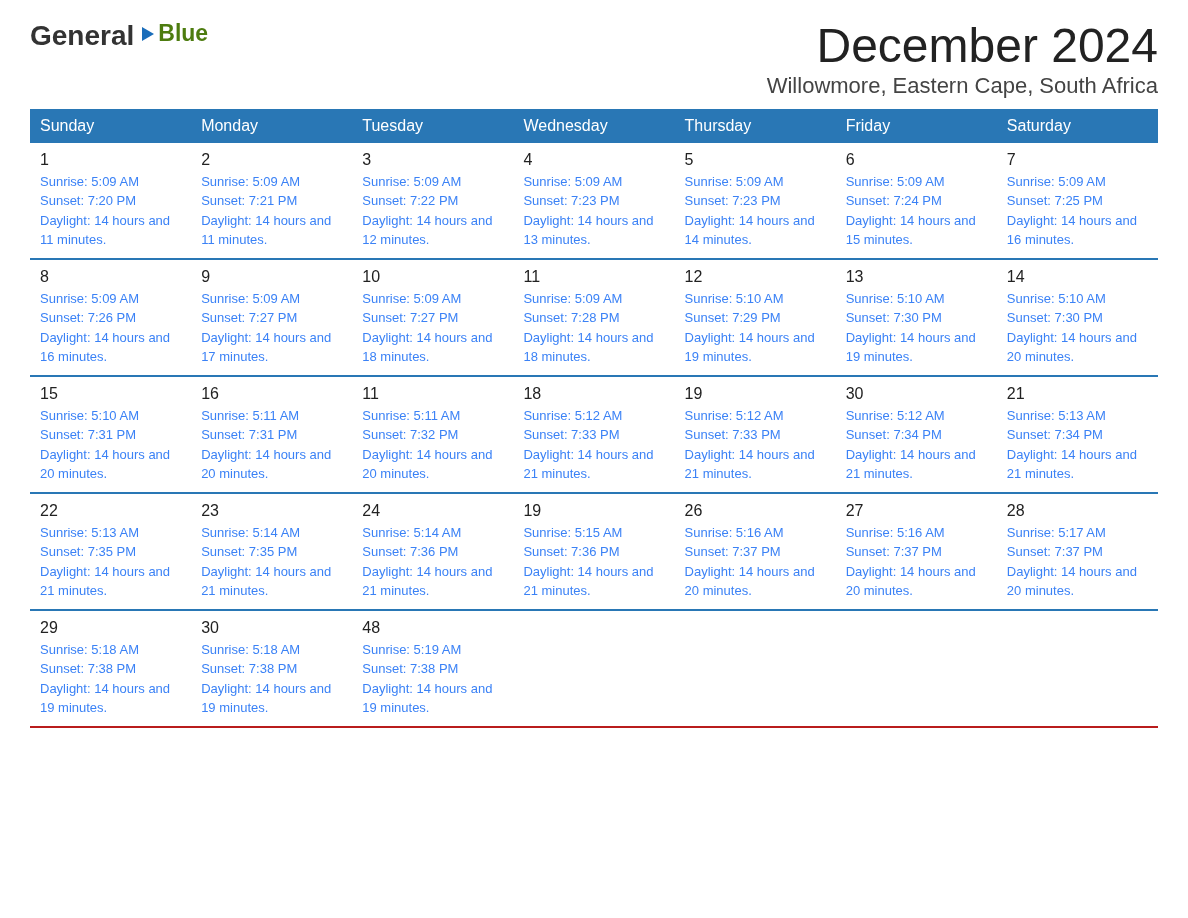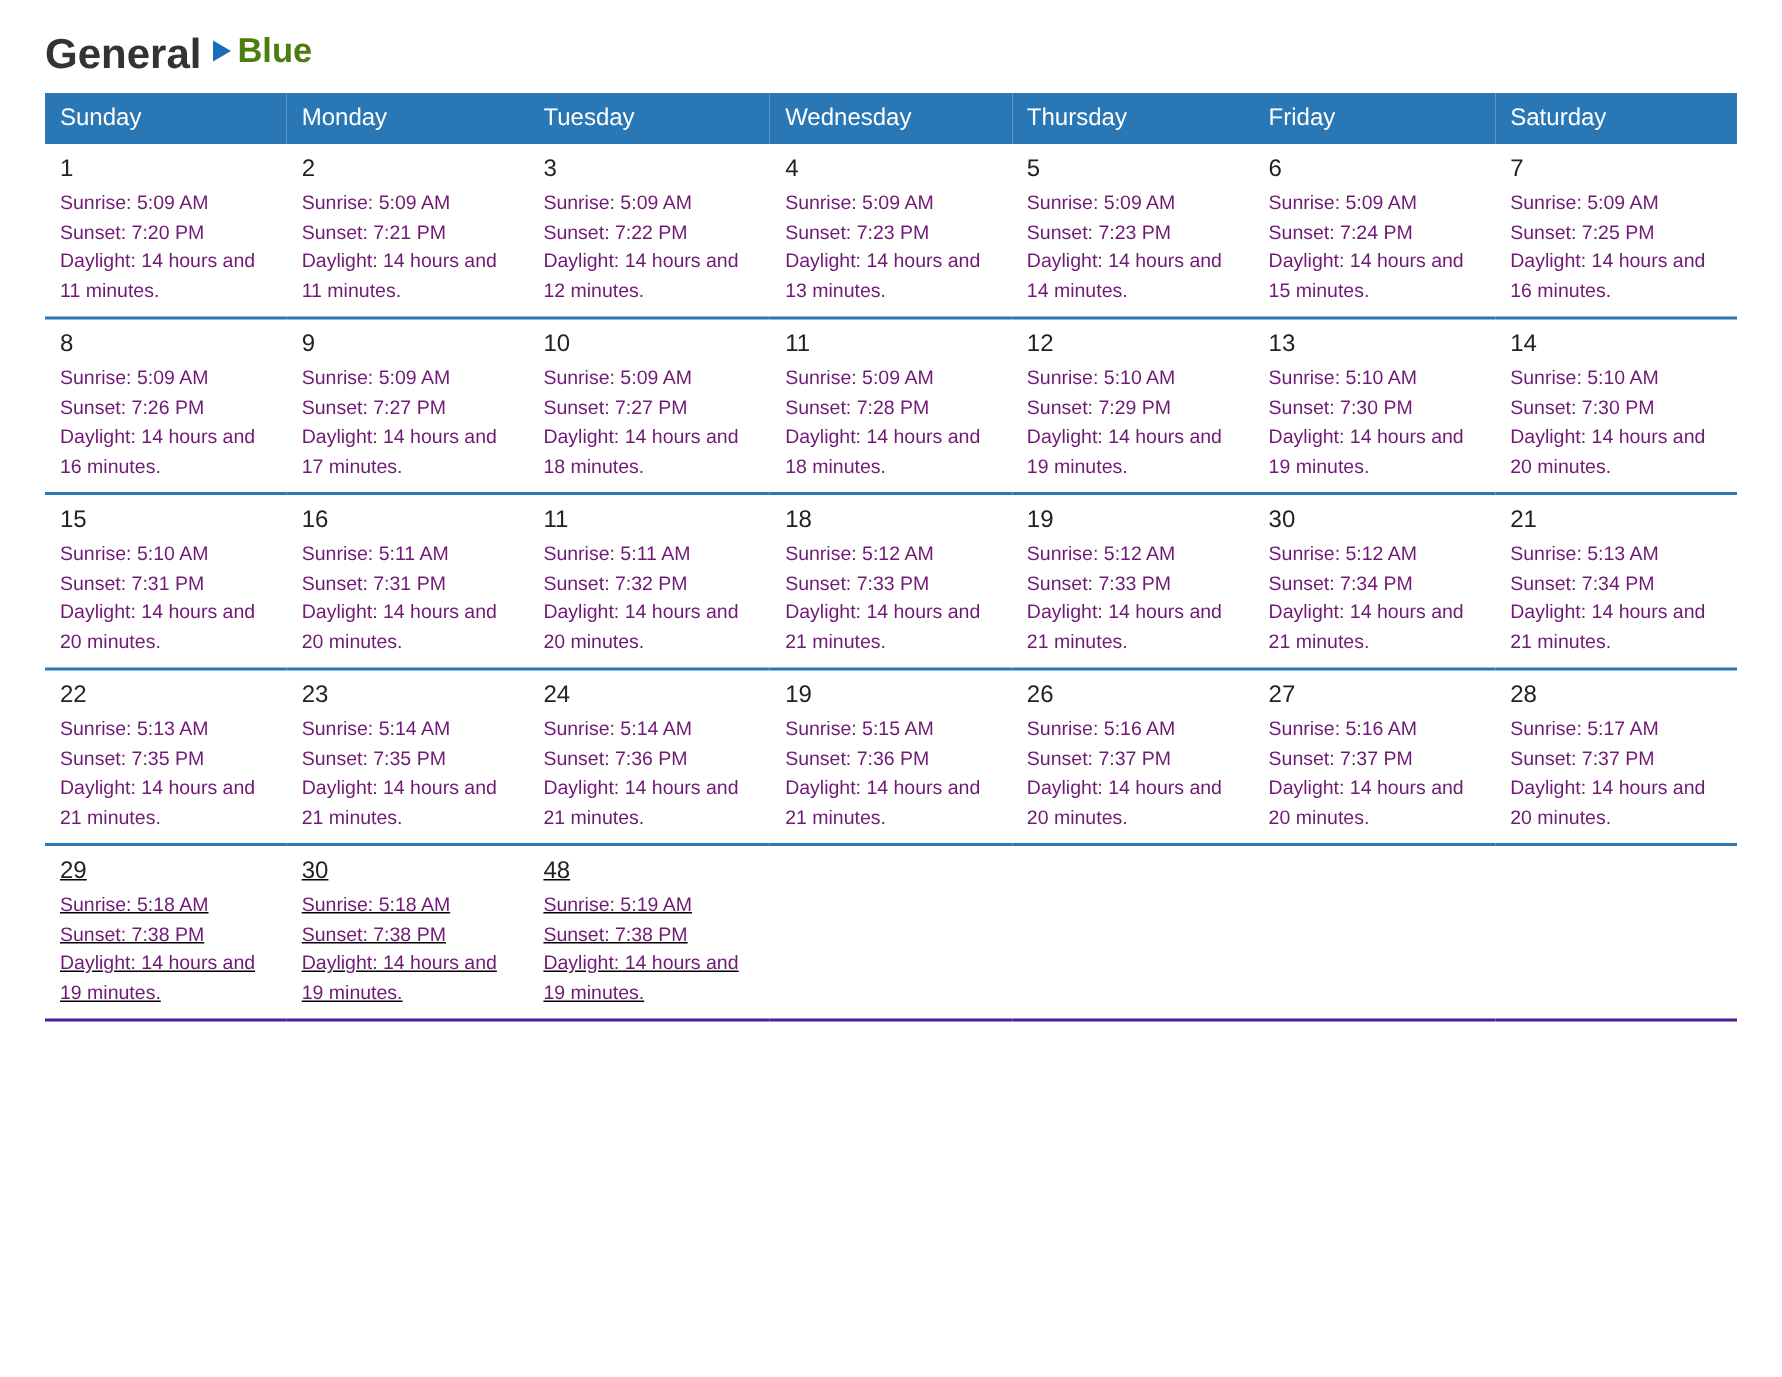--- a/index.html
+++ b/index.html
@@ -69,25 +69,24 @@
     }
     .day-number {
       font-size: 16px;
       font-weight: normal;
       display: block;
       margin-bottom: 3px;
     }
     .day-info {
       font-size: 13px;
       line-height: 1.5;
-      color: #701a75;
+      color: #3b82f6;
     }
     tbody tr:last-child {
-      border-bottom: 2px solid #4c1d95;
-      text-decoration: underline;
+      border-bottom: 2px solid #b91c1c;
     }
     .empty-cell {
       background: #fff;
     }
   </style>
 </head>
 <body>
 
 <div class="header-row">
   <div class="logo">
@@ -96,20 +95,24 @@
       <span style="display:inline-block;margin-left:2px;margin-bottom:0px;">
         <svg width="22" height="22" viewBox="0 0 22 22">
           <polygon points="6,4 18,11 6,18" fill="#1a6dba"></polygon>
         </svg>
       </span>
     </div>
     <div>
       <span style="font-size:23px;font-weight:bold;color:#4d7c0f;">Blue</span>
     </div>
   </div>
+  <div class="title-section">
+    <div class="month-title">December 2024</div>
+    <div class="location-title">Willowmore, Eastern Cape, South Africa</div>
+  </div>
 </div>
 
 <table>
   <thead>
     <tr>
       <th>Sunday</th>
       <th>Monday</th>
       <th>Tuesday</th>
       <th>Wednesday</th>
       <th>Thursday</th>

